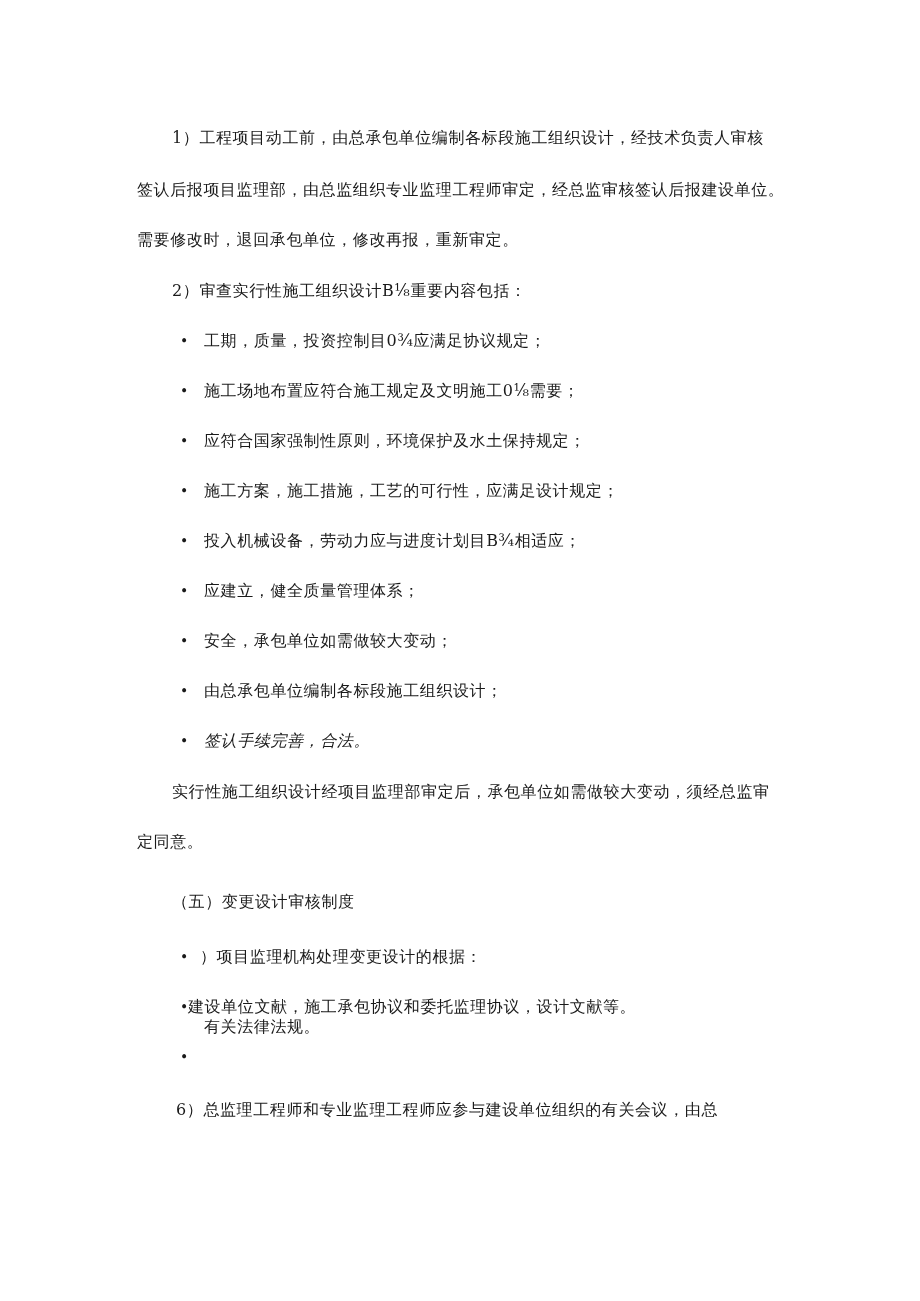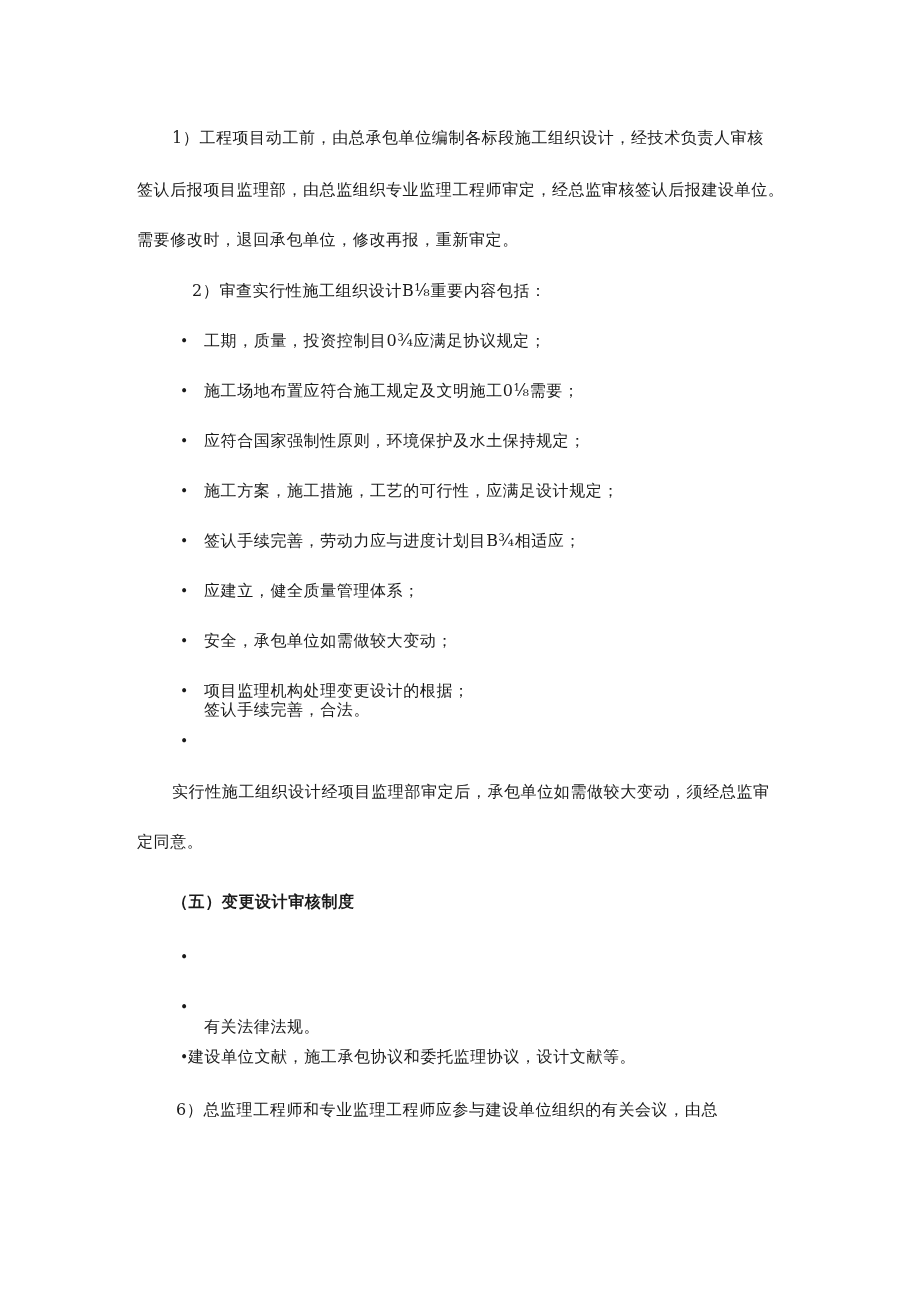--- a/index.html
+++ b/index.html
@@ -11,57 +11,58 @@
 </style>
 </head>
 <body>
 
 <div class="page">
 
   <div class="line" style="left:172px;top:128px;">1）工程项目动工前，由总承包单位编制各标段施工组织设计，经技术负责人审核</div>
   <div class="line" style="left:137px;top:180px;">签认后报项目监理部，由总监组织专业监理工程师审定，经总监审核签认后报建设单位。</div>
   <div class="line" style="left:137px;top:230px;">需要修改时，退回承包单位，修改再报，重新审定。</div>
 
-  <div class="line" style="left:172px;top:281px;margin-left:20px;">2）审查实行性施工组织设计B⅛重要内容包括：</div>
+  <div class="line" style="left:172px;top:281px;">2）审查实行性施工组织设计B⅛重要内容包括：</div>
 
   <div class="bullet" style="left:180px;top:331px;">•</div>
   <div class="line" style="left:204px;top:331px;">工期，质量，投资控制目0¾应满足协议规定；</div>
 
   <div class="bullet" style="left:180px;top:381px;">•</div>
   <div class="line" style="left:204px;top:381px;">施工场地布置应符合施工规定及文明施工0⅛需要；</div>
 
   <div class="bullet" style="left:180px;top:431px;">•</div>
   <div class="line" style="left:204px;top:431px;text-align:right;">应符合国家强制性原则，环境保护及水土保持规定；</div>
 
   <div class="bullet" style="left:180px;top:481px;">•</div>
   <div class="line" style="left:204px;top:481px;">施工方案，施工措施，工艺的可行性，应满足设计规定；</div>
 
   <div class="bullet" style="left:180px;top:531px;">•</div>
-  <div class="line" style="left:204px;top:531px;">签认手续完善，劳动力应与进度计划目B¾相适应；</div>
+  <div class="line" style="left:204px;top:531px;">投入机械设备，劳动力应与进度计划目B¾相适应；</div>
 
   <div class="bullet" style="left:180px;top:581px;">•</div>
   <div class="line" style="left:204px;top:581px;">应建立，健全质量管理体系；</div>
 
   <div class="bullet" style="left:180px;top:631px;">•</div>
   <div class="line" style="left:204px;top:631px;">安全，承包单位如需做较大变动；</div>
 
   <div class="bullet" style="left:180px;top:681px;">•</div>
-  <div class="line" style="left:204px;top:681px;">项目监理机构处理变更设计的根据；</div>
+  <div class="line" style="left:204px;top:681px;">由总承包单位编制各标段施工组织设计；</div>
 
   <div class="bullet" style="left:180px;top:731px;">•</div>
-  <div class="line" style="left:204px;top:700px;">签认手续完善，合法。</div>
+  <div class="line" style="left:204px;top:731px;font-style:italic;">签认手续完善，合法。</div>
 
   <div class="line" style="left:172px;top:782px;">实行性施工组织设计经项目监理部审定后，承包单位如需做较大变动，须经总监审</div>
   <div class="line" style="left:137px;top:832px;font-family:Liberation Serif, serif;">定同意。</div>
 
-  <div class="line" style="left:172px;top:892px;font-weight:bold;">（五）变更设计审核制度</div>
+  <div class="line" style="left:172px;top:892px;">（五）变更设计审核制度</div>
 
   <div class="bullet" style="left:180px;top:947px;">•</div>
+  <div class="line" style="left:200px;top:947px;">）项目监理机构处理变更设计的根据：</div>
 
   <div class="bullet" style="left:180px;top:997px;">•</div>
   <div class="line" style="left:204px;top:997px;margin-top:20px;">有关法律法规。</div>
 
   <div class="bullet" style="left:180px;top:1047px;">•</div>
-  <div class="line" style="left:188px;top:1047px;">建设单位文献，施工承包协议和委托监理协议，设计文献等。</div>
+  <div class="line" style="left:188px;top:997px;">建设单位文献，施工承包协议和委托监理协议，设计文献等。</div>
 
   <div class="line" style="left:176px;top:1100px;">6）总监理工程师和专业监理工程师应参与建设单位组织的有关会议，由总</div>
 
 </div>
 
 </body></html>

